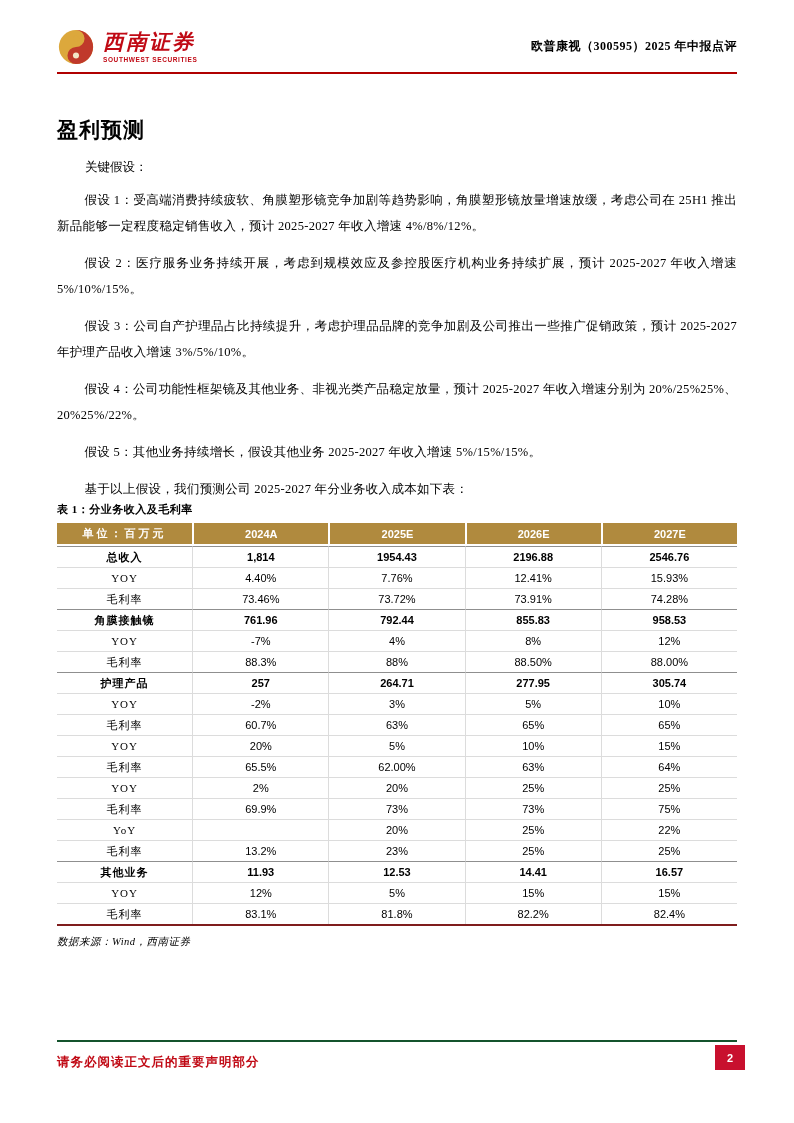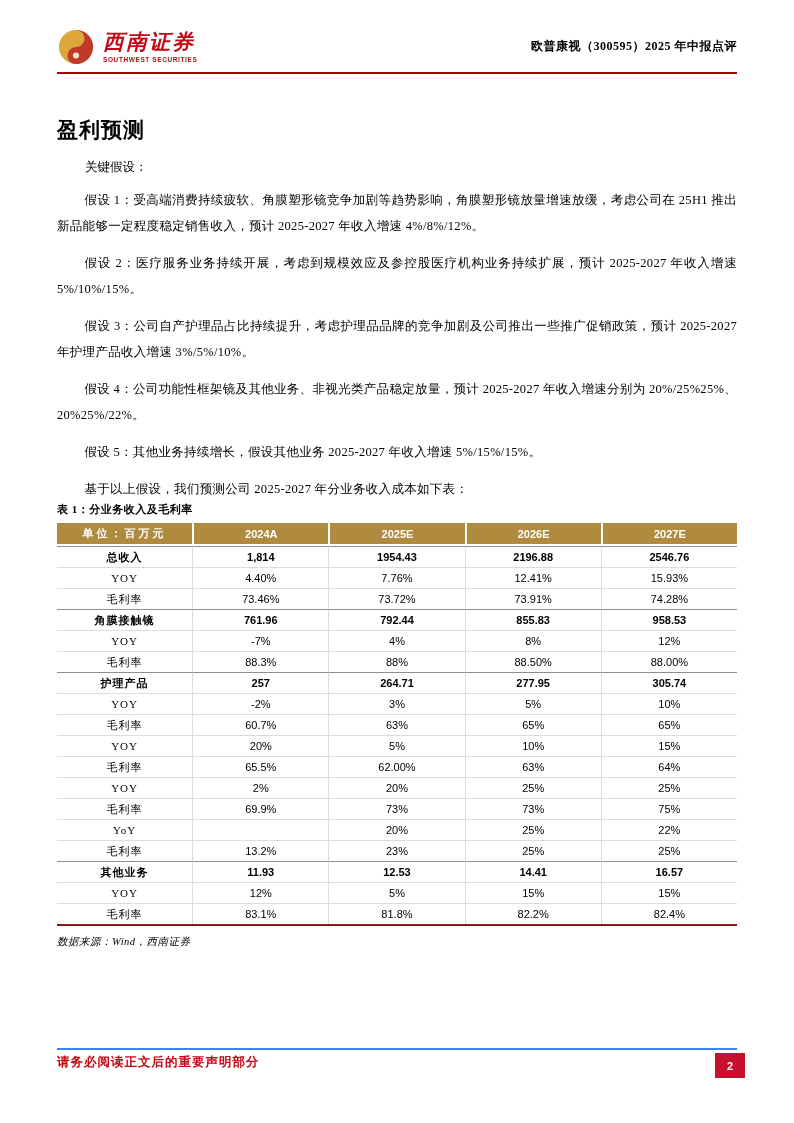--- a/index.html
+++ b/index.html
@@ -121,23 +121,22 @@
     font-style: italic;
     letter-spacing: 0.5px;
   }
 
   
   .footer {
     position: absolute;
     left: 57px;
     right: 57px;
     top: 1040px;
-    border-top: 2px solid #3b82f6;
-    padding-top: 4px;
-    margin-top: 8px;
+    border-top: 2px solid #14532d;
+    padding-top: 12px;
   }
   .footer-disclaimer {
     color: #c00914;
     font-size: 12.5px;
     font-weight: bold;
     letter-spacing: 1px;
   }
   .page-number-box {
     position: absolute;
     right: -8px;

